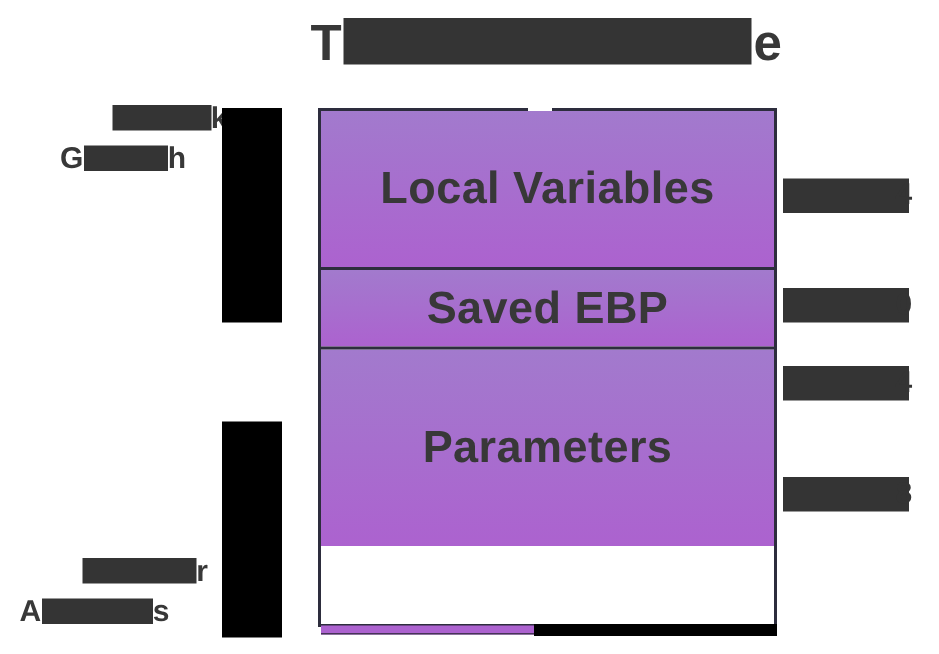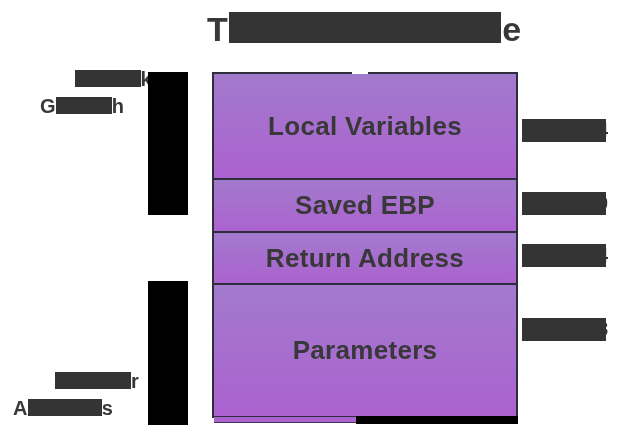--- a/index.html
+++ b/index.html
@@ -72,21 +72,21 @@
     border: 2px solid var(--box-border);
     display: flex;
     flex-direction: column;
   }
   .section {
     display: flex;
     align-items: center;
     justify-content: center;
     background: linear-gradient(180deg, var(--grad-top), var(--grad-bottom));
     color: var(--text);
-    font-size: 26px;
+    font-size: 30px;
     font-weight: 700;
     letter-spacing: 0.3px;
     flex: none;
   }
   .section + .section { border-top: 2px solid var(--box-border); }
   #section-local-variables { height: 104px; }
   #section-saved-ebp       { height: 53px; text-align: right; }
   #section-return-address  { height: 52px; }
   #section-parameters      { height: 133px; text-align: right; }
 
@@ -172,23 +172,20 @@
   <div class="arrow-bar" id="arrow-bar-top"></div>
   <div class="arrow-bar" id="arrow-bar-bottom"></div>
 
   <div id="stack-box">
     <div class="section" id="section-local-variables">
       <span>Local Variables</span>
     </div>
     <div class="section" id="section-saved-ebp">
       <span>Saved EBP</span>
     </div>
-    <div class="section" id="section-return-address">
-      <span>Return Address</span>
-    </div>
     <div class="section" id="section-parameters">
       <span>Parameters</span>
     </div>
   </div>
 
   <div class="border-notch"></div>
 
   <div class="bottom-purple-strip"></div>
   <div class="bottom-black-bar"></div>
 

